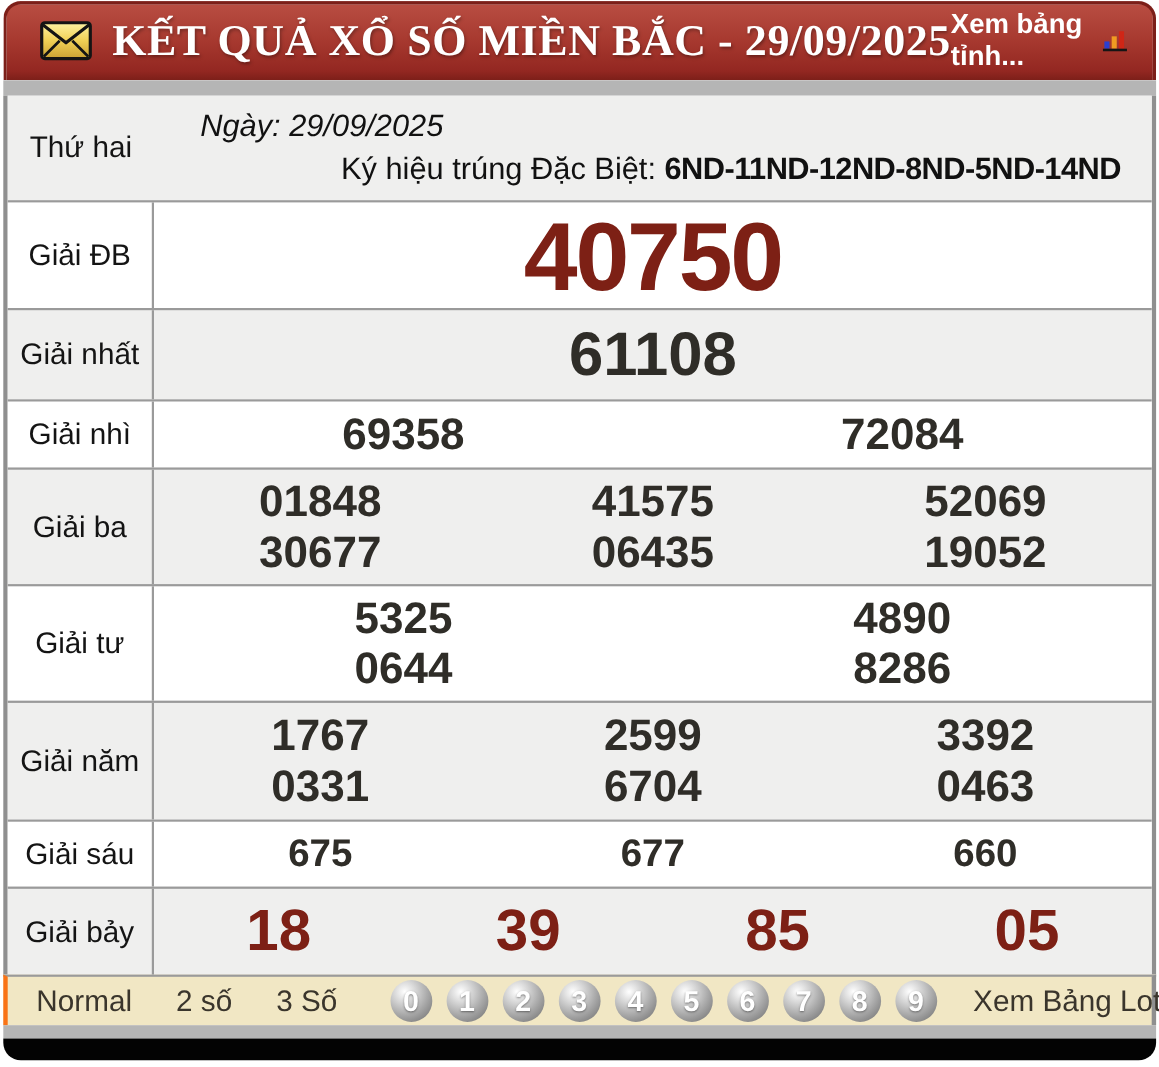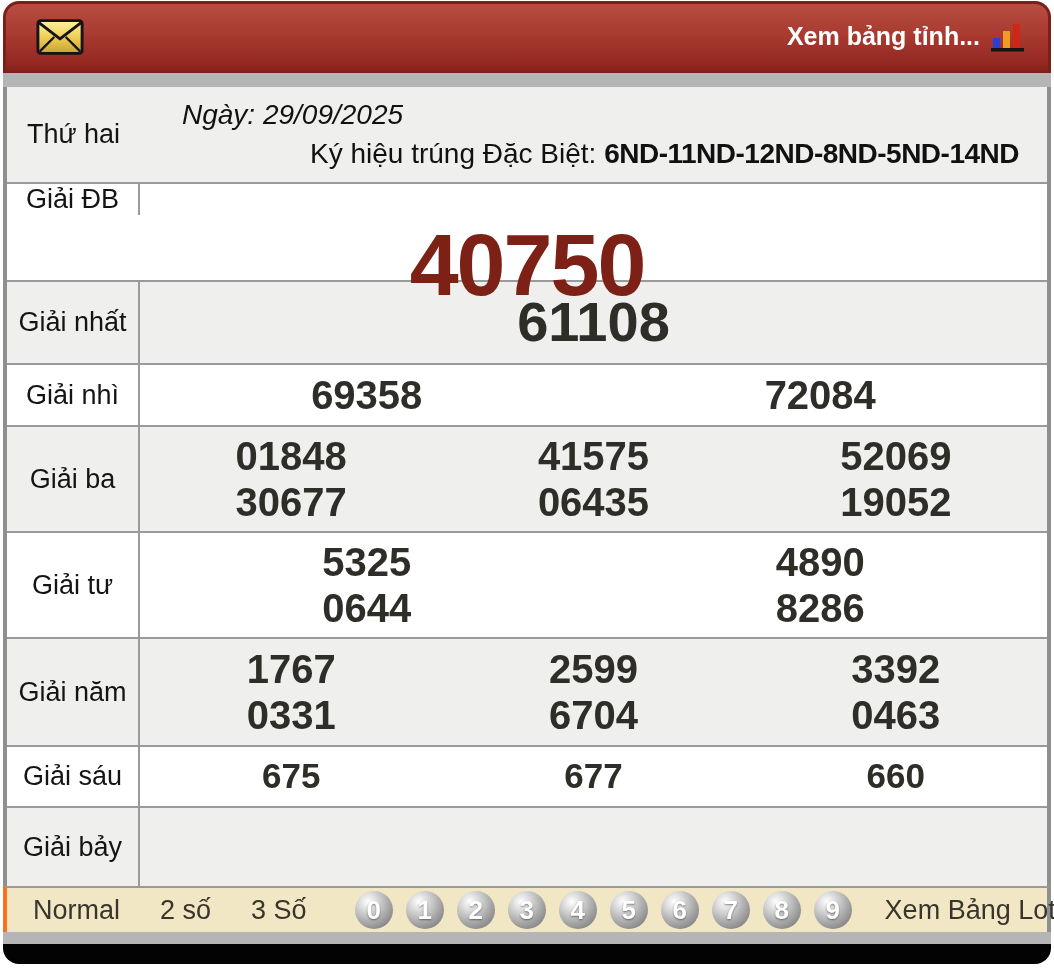--- a/index.html
+++ b/index.html
@@ -45,21 +45,21 @@
     display:flex; align-items:center; justify-content:center;
     font-size:27px; color:#141414;
     border-right:2px solid #9a9a9a;
   }
   .row-info .label-cell { border-right:none; }
   .value-cell { flex:1; display:flex; flex-direction:column; justify-content:space-evenly; padding:4px 0; }
   .line { display:flex; align-items:center; }
   .num { flex:1; text-align:center; font-weight:bold; color:#2f2d28; line-height:1.05; }
 
   .row-info { height:95px; }
-  .row-db   { height:98px;flex-direction:column; }
+  .row-db   { height:98px; }
   .row-nhat { height:83px; }
   .row-nhi  { height:62px; }
   .row-ba   { height:106px; }
   .row-tu   { height:106px; }
   .row-nam  { height:108px; }
   .row-sau  { height:61px; }
   .row-bay  { height:80px; }
 
   .row-db  .num { font-size:88px; color:#7d2015; letter-spacing:-2px; }
   .row-nhat .num { font-size:56px; }
@@ -107,20 +107,21 @@
         <linearGradient id="envg" x1="0" y1="0" x2="0" y2="1">
           <stop offset="0" stop-color="#fdf2a2"></stop>
             <stop offset="0.5" stop-color="#efd055"></stop>
             <stop offset="1" stop-color="#caa133"></stop>
         </linearGradient>
       </defs>
       <rect x="2" y="2" width="46" height="34" rx="3" fill="url(#envg)" stroke="#141414" stroke-width="3"></rect>
       <path d="M3 4 L25 21 L47 4" fill="none" stroke="#141414" stroke-width="3" stroke-linejoin="round"></path>
       <path d="M4 34 L19 19 M46 34 L31 19" fill="none" stroke="#141414" stroke-width="2.5"></path>
     </svg>
+    <div class="title">KẾT QUẢ XỔ SỐ MIỀN BẮC - 29/09/2025</div>
     <div class="header-right">
       <span class="province-link">Xem bảng tỉnh...</span>
       <svg class="chart-icon" viewBox="0 0 36 32">
         <rect x="3" y="17" width="7" height="10" fill="#2b3fd0"></rect>
         <rect x="13" y="10" width="7" height="17" fill="#f09b22"></rect>
         <rect x="23" y="3" width="7" height="24" fill="#d02616"></rect>
         <rect x="1" y="27" width="33" height="3.5" fill="#151515"></rect>
       </svg>
     </div>
   </div>
@@ -220,20 +221,28 @@
         <div class="line">
           <span class="num">675</span>
           <span class="num">677</span>
           <span class="num">660</span>
         </div>
       </div>
     </div>
 
     <div class="row row-bay bg-gray">
       <div class="label-cell">Giải bảy</div>
+      <div class="value-cell">
+        <div class="line">
+          <span class="num">18</span>
+          <span class="num">39</span>
+          <span class="num">85</span>
+          <span class="num">05</span>
+        </div>
+      </div>
     </div>
 
   </div>
 
   <div class="footer">
     <span class="mode">Normal</span>
     <div class="vdiv"></div>
     <span class="mode">2 số</span>
     <div class="vdiv"></div>
     <span class="mode">3 Số</span>

